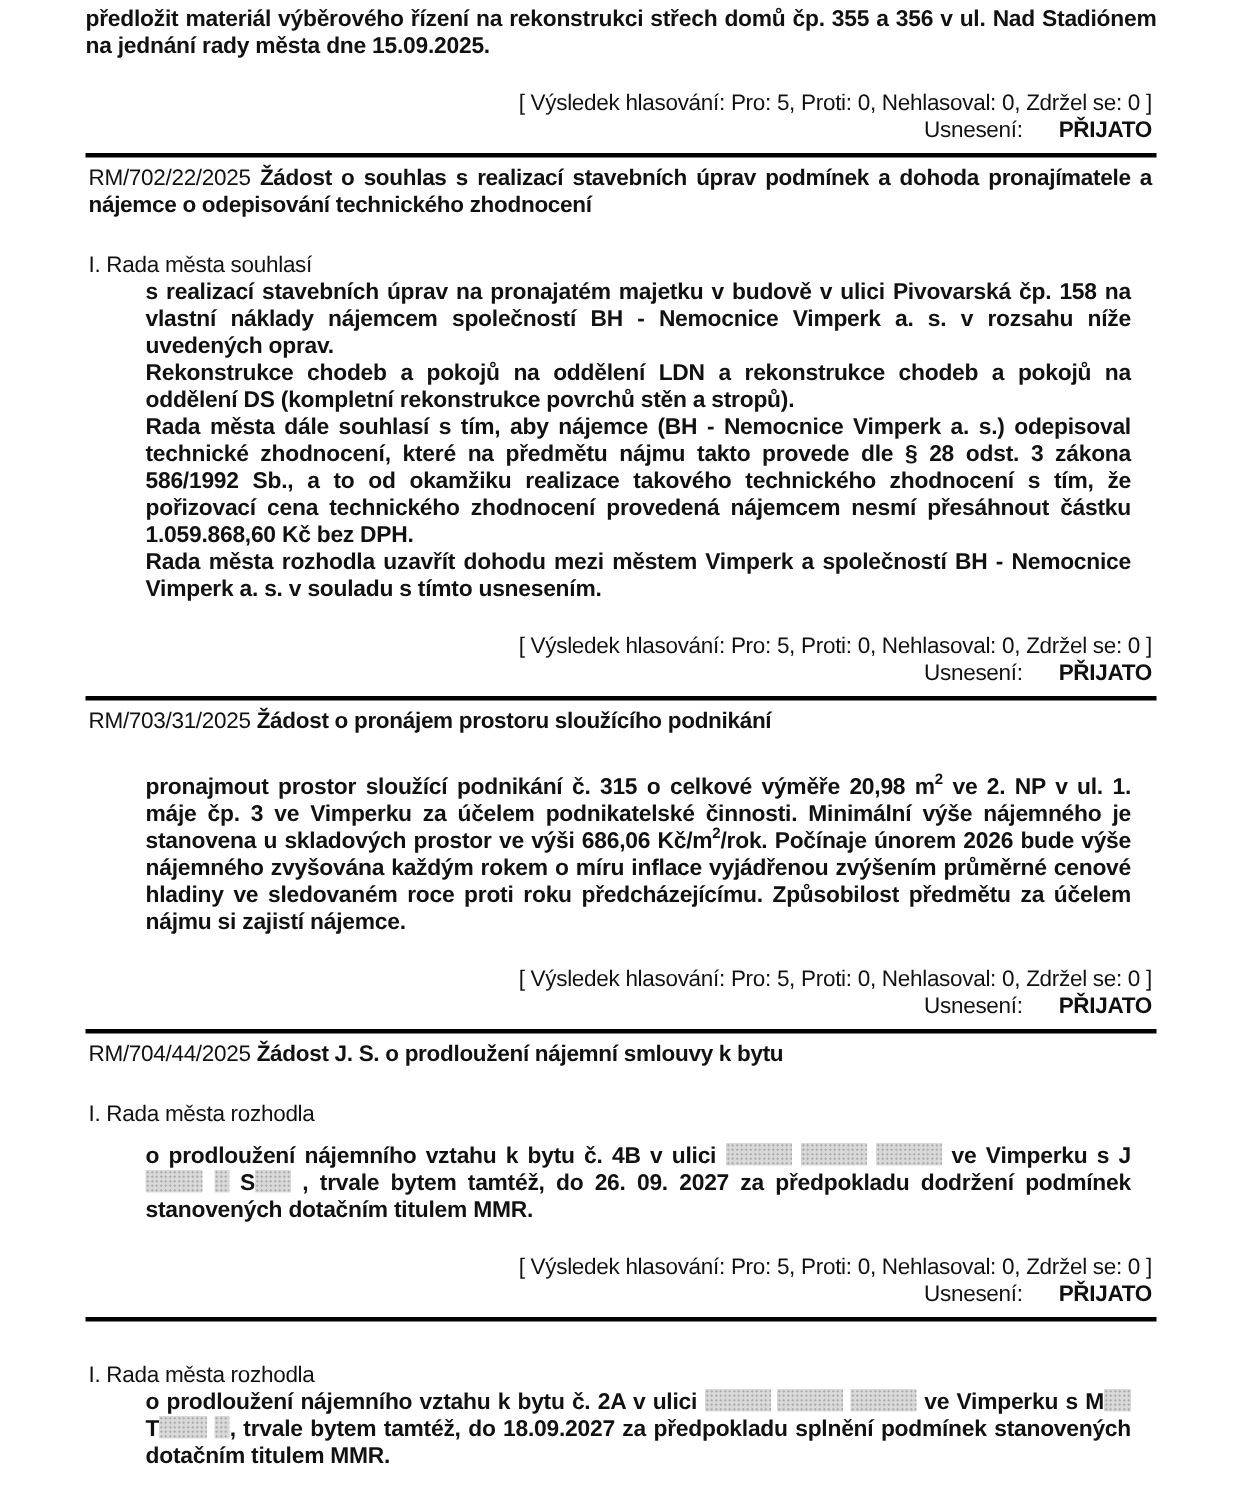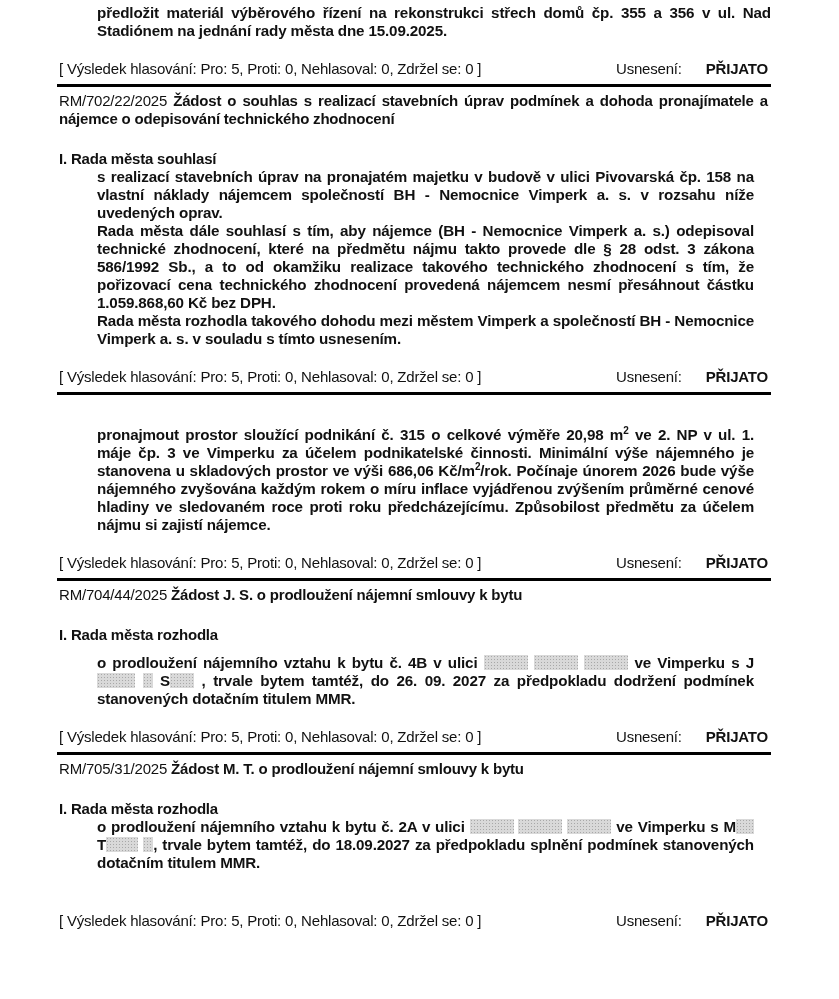--- a/index.html
+++ b/index.html
@@ -3,36 +3,37 @@
 <meta charset="utf-8">
 <style>
   html, body { margin: 0; padding: 0; background: #ffffff; }
   body {
     width: 839px; height: 999px; overflow: hidden; position: relative;
     font-family: "Liberation Sans", sans-serif; color: #111111;
   }
   .page { position: absolute; left: 57px; width: 714px; top: 0; }
   .para-bold {
     font-weight: bold; font-size: 15.2px; line-height: 18px;
-    text-align: justify; margin-left: 40px; letter-spacing: -0.15px;
+    text-align: justify; letter-spacing: -0.15px;
   }
   .vote-row {
     display: flex; justify-content: space-between; align-items: flex-end;
     font-size: 15px; line-height: 18px; padding: 0 3px 0 2px;
     letter-spacing: -0.2px;
+    flex-direction: column;
   }
   .vote-row b { font-weight: bold; margin-left: 20px; }
   .rule { height: 3px; background: #000; margin: 0; }
   .res-head {
     font-size: 15px; line-height: 18px; text-align: justify;
     padding-left: 2px; padding-right: 3px; letter-spacing: -0.2px;
   }
   .res-head .title { font-weight: bold; }
   .section-label {
-    font-weight: bold; font-size: 15px; line-height: 18px; padding-left: 2px;
+    font-weight: normal; font-size: 15px; line-height: 18px; padding-left: 2px;
     letter-spacing: -0.2px;
   }
   .body-text {
     font-weight: bold; font-size: 15.2px; line-height: 18px; text-align: justify;
     margin-left: 40px; margin-right: 17px; letter-spacing: -0.15px;
   }
   .body-text p { margin: 0; }
   sup { font-size: 10px; line-height: 0; }
   .redact {
     display: inline-block; height: 15px; vertical-align: -2px;
@@ -58,32 +59,37 @@
 
   <div style="height:5px"></div>
   <div class="res-head">
     <span>RM/702/22/2025</span>
     <span class="title">Žádost o souhlas s realizací stavebních úprav podmínek a dohoda pronajímatele a nájemce o odepisování technického zhodnocení</span>
   </div>
   <div style="height:22px"></div>
   <div class="section-label">I. Rada města souhlasí</div>
   <div class="body-text">
     <p>s realizací stavebních úprav na pronajatém majetku v budově v ulici Pivovarská čp. 158 na vlastní náklady nájemcem společností BH - Nemocnice Vimperk a. s. v rozsahu níže uvedených oprav.</p>
+    <p>Rekonstrukce chodeb a pokojů na oddělení LDN a rekonstrukce chodeb a pokojů na oddělení DS (kompletní rekonstrukce povrchů stěn a stropů).</p>
     <p>Rada města dále souhlasí s tím, aby nájemce (BH - Nemocnice Vimperk a. s.) odepisoval technické zhodnocení, které na předmětu nájmu takto provede dle § 28 odst. 3 zákona 586/1992 Sb., a to od okamžiku realizace takového technického zhodnocení s tím, že pořizovací cena technického zhodnocení provedená nájemcem nesmí přesáhnout částku 1.059.868,60 Kč bez DPH.</p>
-    <p>Rada města rozhodla takového dohodu mezi městem Vimperk a společností BH - Nemocnice Vimperk a. s. v souladu s tímto usnesením.</p>
+    <p>Rada města rozhodla uzavřít dohodu mezi městem Vimperk a společností BH - Nemocnice Vimperk a. s. v souladu s tímto usnesením.</p>
   </div>
   <div style="height:20px"></div>
   <div class="vote-row">
     <span>[ Výsledek hlasování: Pro: 5, Proti: 0, Nehlasoval: 0, Zdržel se: 0 ]</span>
     <span><span>Usnesení:</span> <b>PŘIJATO</b></span>
   </div>
   <div style="height:6px"></div>
   <div class="rule"></div>
 
   <div style="height:5px"></div>
+  <div class="res-head">
+    <span>RM/703/31/2025</span>
+    <span class="title">Žádost o pronájem prostoru sloužícího podnikání</span>
+  </div>
   <div style="height:26px"></div>
   <div class="body-text">
     <p><span>pronajmout prostor sloužící podnikání č. 315 o celkové výměře 20,98 m</span><sup>2</sup><span> ve 2. NP v ul. 1. máje čp. 3 ve Vimperku za účelem podnikatelské činnosti. Minimální výše nájemného je stanovena u skladových prostor ve výši 686,06 Kč/m</span><sup>2</sup><span>/rok. Počínaje únorem 2026 bude výše nájemného zvyšována každým rokem o míru inflace vyjádřenou zvýšením průměrné cenové hladiny ve sledovaném roce proti roku předcházejícímu. Způsobilost předmětu za účelem nájmu si zajistí nájemce.</span></p>
   </div>
   <div style="height:20px"></div>
   <div class="vote-row">
     <span>[ Výsledek hlasování: Pro: 5, Proti: 0, Nehlasoval: 0, Zdržel se: 0 ]</span>
     <span><span>Usnesení:</span> <b>PŘIJATO</b></span>
   </div>
   <div style="height:6px"></div>
@@ -102,24 +108,20 @@
   </div>
   <div style="height:20px"></div>
   <div class="vote-row">
     <span>[ Výsledek hlasování: Pro: 5, Proti: 0, Nehlasoval: 0, Zdržel se: 0 ]</span>
     <span><span>Usnesení:</span> <b>PŘIJATO</b></span>
   </div>
   <div style="height:6px"></div>
   <div class="rule"></div>
 
   <div style="height:5px"></div>
-  <div class="res-head">
-    <span>RM/705/31/2025</span>
-    <span class="title">Žádost M. T. o prodloužení nájemní smlouvy k bytu</span>
-  </div>
   <div style="height:22px"></div>
   <div class="section-label">I. Rada města rozhodla</div>
   <div class="body-text">
     <p><span>o prodloužení nájemního vztahu k bytu č. 2A v ulici</span> <span class="redact" style="width:44px"></span> <span class="redact" style="width:44px"></span> <span class="redact" style="width:44px"></span> <span>ve Vimperku</span> <span>s M</span><span class="redact" style="width:18px"></span> <span>T</span><span class="redact" style="width:32px"></span> <span class="redact" style="width:10px"></span><span>, trvale bytem tamtéž, do 18.09.2027 za předpokladu splnění podmínek stanovených dotačním titulem MMR.</span></p>
   </div>
   <div style="height:40px"></div>
   <div class="vote-row">
     <span>[ Výsledek hlasování: Pro: 5, Proti: 0, Nehlasoval: 0, Zdržel se: 0 ]</span>
     <span><span>Usnesení:</span> <b>PŘIJATO</b></span>
   </div>

